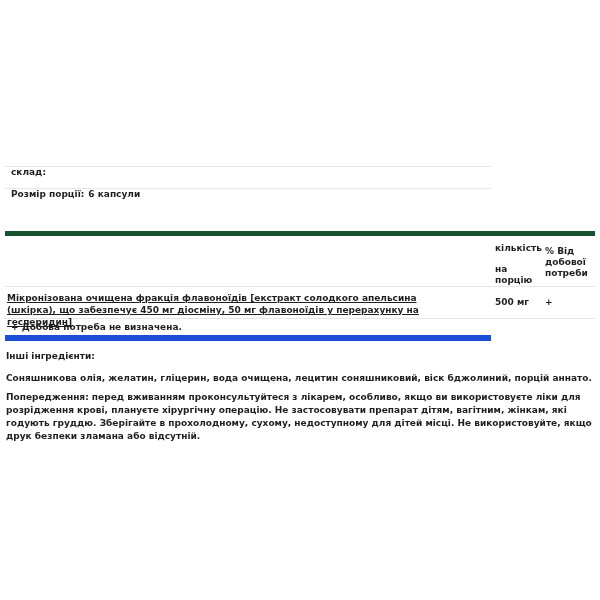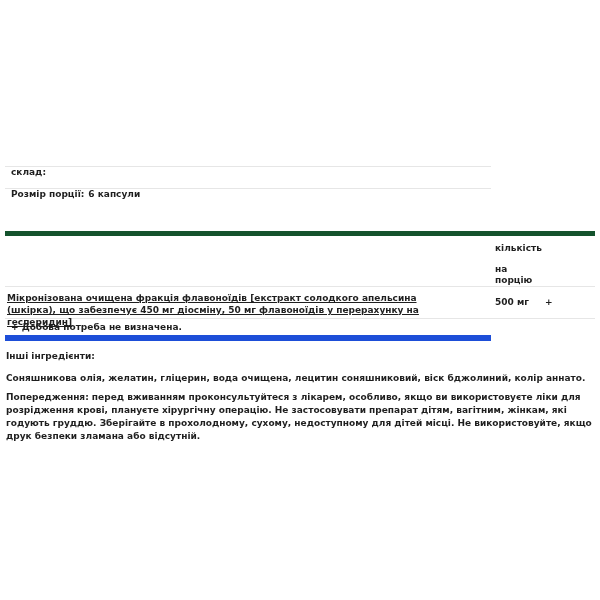--- a/index.html
+++ b/index.html
@@ -36,27 +36,28 @@
     <span>6 капсули</span>
   </div>
 </div>
 
 <div class="table">
   <div class="thead">
     <div class="th-qty">
       <span>кількість</span>
       <span class="l2">на порцію</span>
     </div>
+    <div class="th-dv">% Від добової потреби</div>
   </div>
   <div class="trow">
     <div class="name">Мікронізована очищена фракція флавоноїдів [екстракт солодкого апельсина (шкірка), що забезпечує 450 мг діосміну, 50 мг флавоноїдів у перерахунку на гесперидин]</div>
     <div class="qty">500 мг</div>
     <div class="dv">+</div>
   </div>
 </div>
 
 <div class="footnote">
   <span>+ Добова потреба не визначена.</span>
 </div>
 
 <div class="other-label">Інші інгредієнти:</div>
-<div class="other-text">Соняшникова олія, желатин, гліцерин, вода очищена, лецитин соняшниковий, віск бджолиний, колір аннато.</div>
+<div class="other-text">Соняшникова олія, желатин, гліцерин, вода очищена, лецитин соняшниковий, віск бджолиний, порцій аннато.</div>
 <div class="warning">Попередження: перед вживанням проконсультуйтеся з лікарем, особливо, якщо ви використовуєте ліки для розрідження крові, плануєте хірургічну операцію. Не застосовувати препарат дітям, вагітним, жінкам, які годують груддю. Зберігайте в прохолодному, сухому, недоступному для дітей місці. Не використовуйте, якщо друк безпеки зламана або відсутній.</div>
 
 </body></html>

